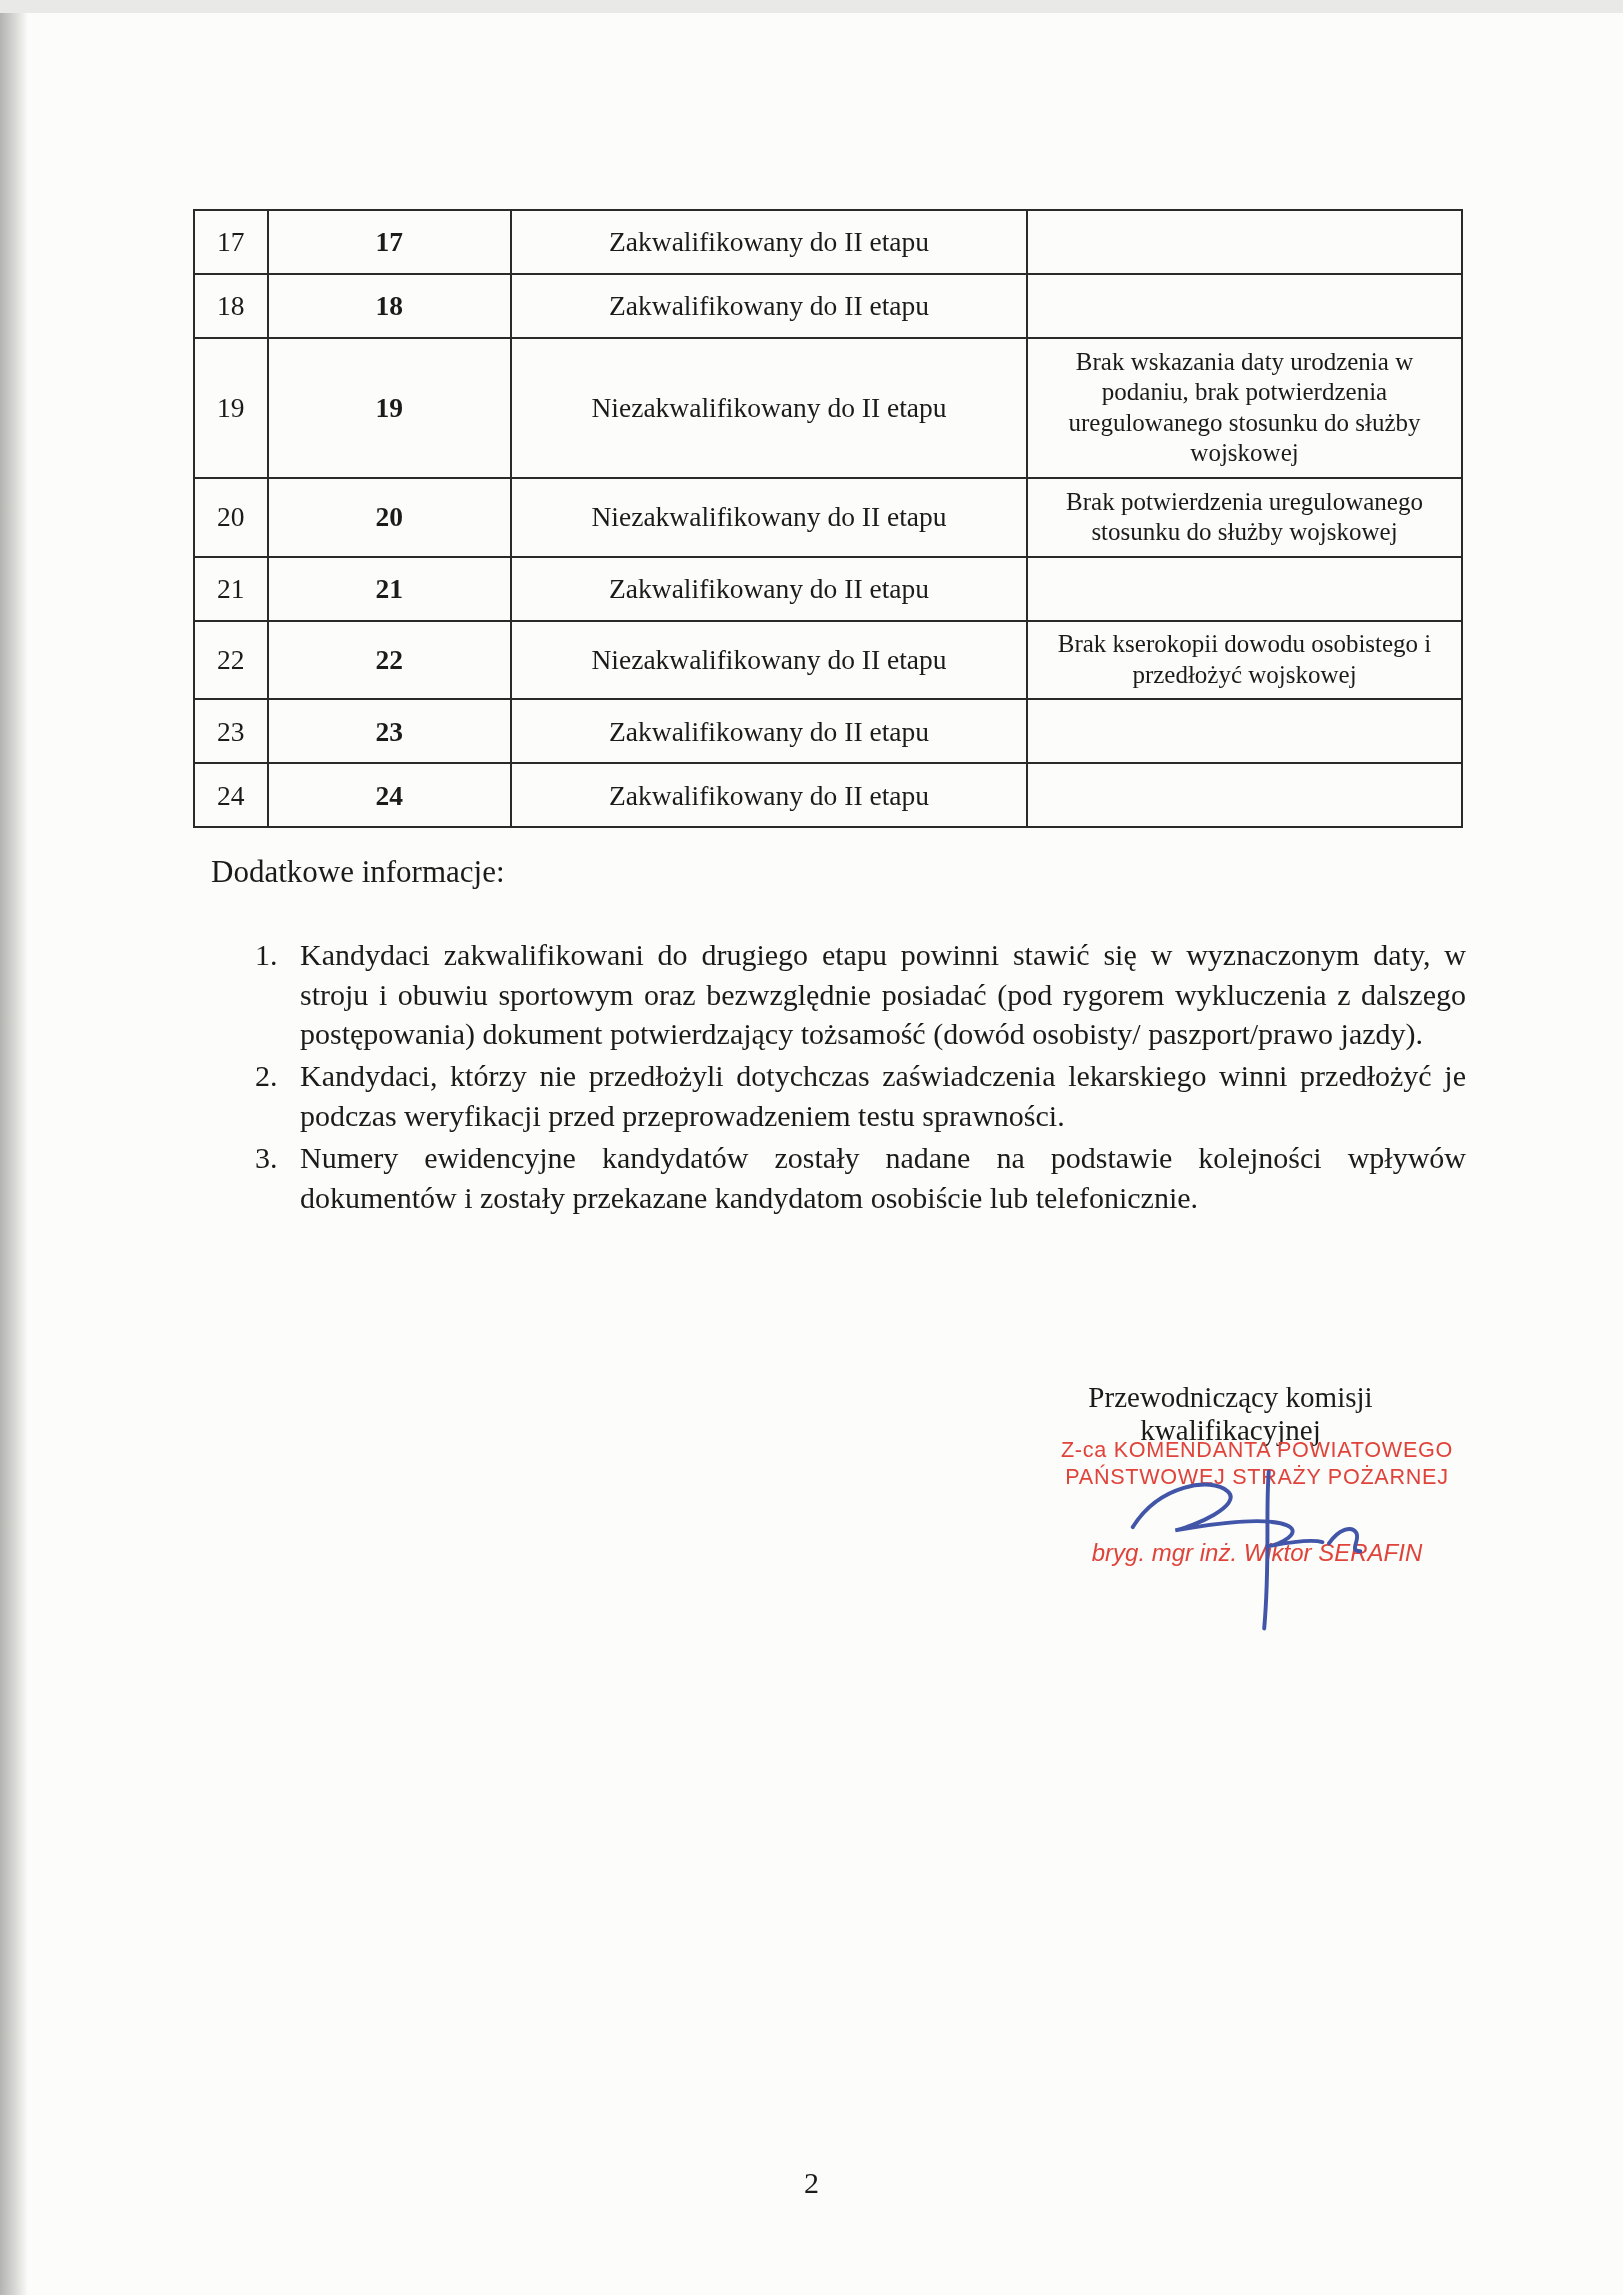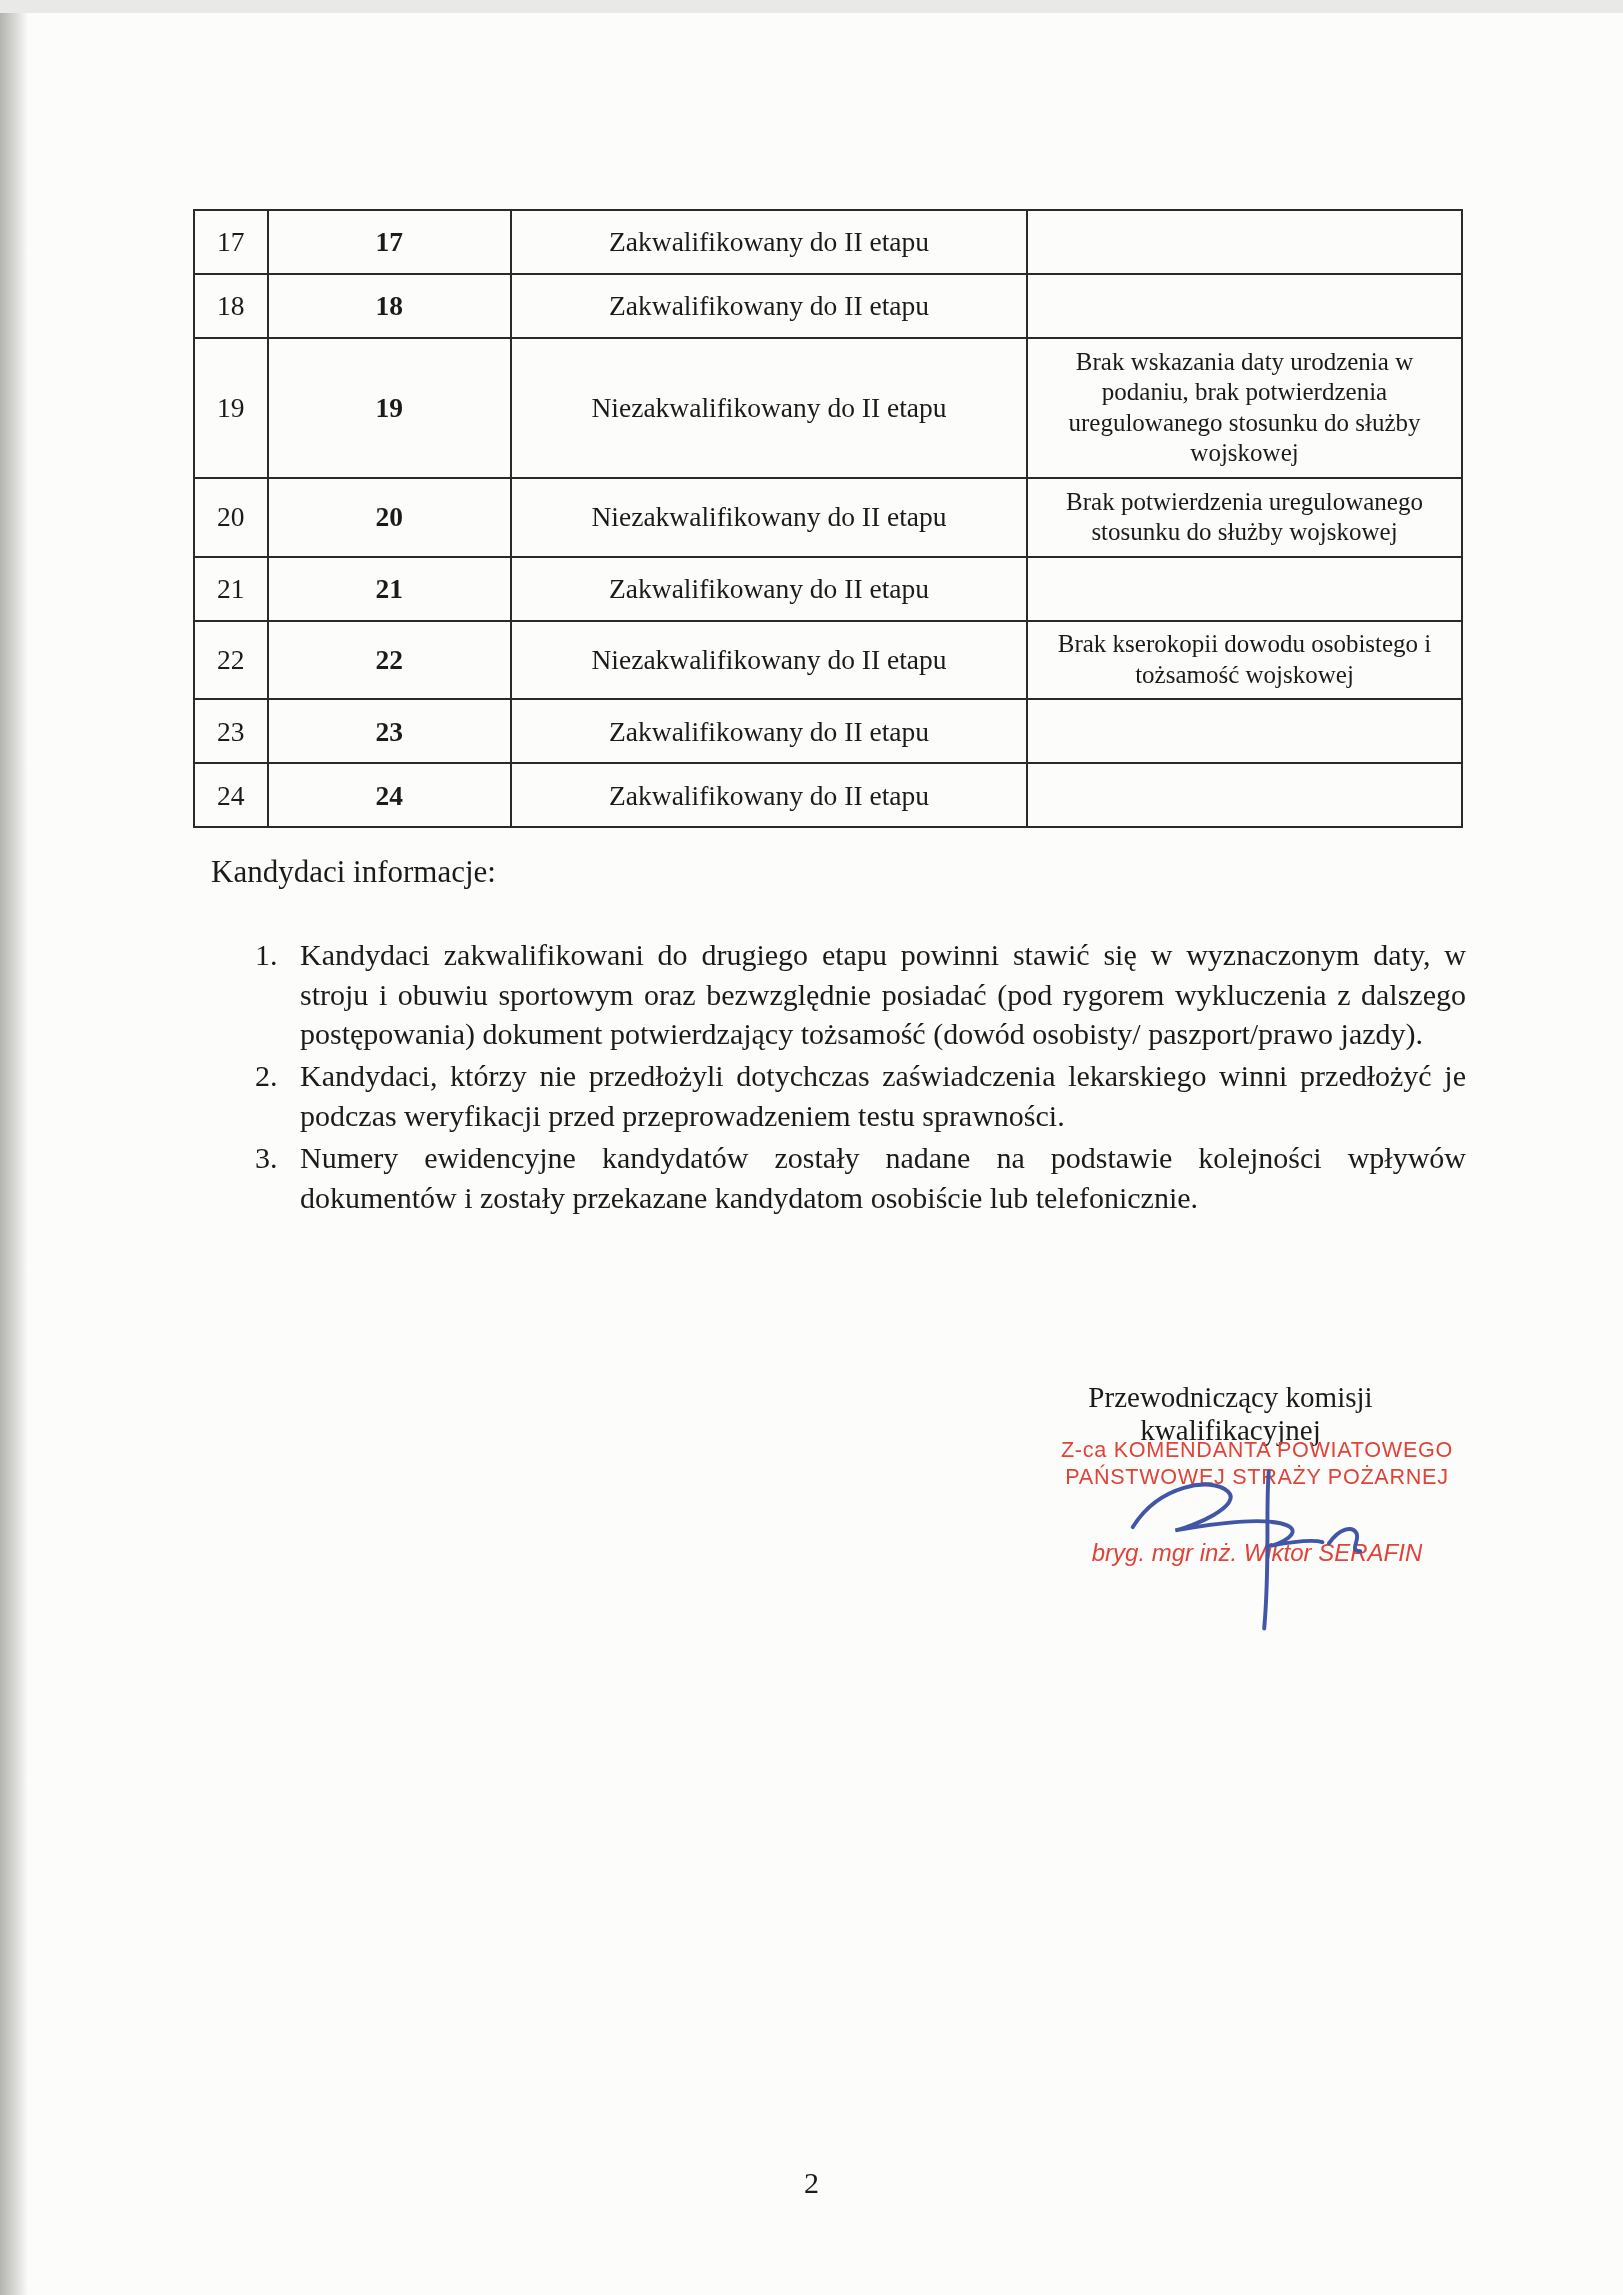--- a/index.html
+++ b/index.html
@@ -117,39 +117,39 @@
           <tr>
             <td class="col-no">21</td>
             <td class="col-id">21</td>
             <td class="col-status">Zakwalifikowany do II etapu</td>
             <td class="col-remarks"></td>
           </tr>
           <tr>
             <td class="col-no">22</td>
             <td class="col-id">22</td>
             <td class="col-status">Niezakwalifikowany do II etapu</td>
-            <td class="col-remarks">Brak kserokopii dowodu osobistego i tożsamość wojskowej</td>
+            <td class="col-remarks">Brak kserokopii dowodu osobistego i przedłożyć wojskowej</td>
           </tr>
           <tr>
             <td class="col-no">23</td>
             <td class="col-id">23</td>
             <td class="col-status">Zakwalifikowany do II etapu</td>
             <td class="col-remarks"></td>
           </tr>
           <tr>
             <td class="col-no">24</td>
             <td class="col-id">24</td>
             <td class="col-status">Zakwalifikowany do II etapu</td>
             <td class="col-remarks"></td>
           </tr>
         </tbody>
     </table>
   </div>
 
-  <div class="section-heading">Kandydaci informacje:</div>
+  <div class="section-heading">Dodatkowe informacje:</div>
 
   <div class="info-list">
     <div class="li">
       <span class="li-num">1.</span>
       <span class="li-text">Kandydaci zakwalifikowani do drugiego etapu powinni stawić się w wyznaczonym daty, w stroju i obuwiu sportowym oraz bezwzględnie posiadać (pod rygorem wykluczenia z dalszego postępowania) dokument potwierdzający tożsamość (dowód osobisty/ paszport/prawo jazdy).</span>
     </div>
     <div class="li">
       <span class="li-num">2.</span>
       <span class="li-text">Kandydaci, którzy nie przedłożyli dotychczas zaświadczenia lekarskiego winni przedłożyć je podczas weryfikacji przed przeprowadzeniem testu sprawności.</span>
     </div>

